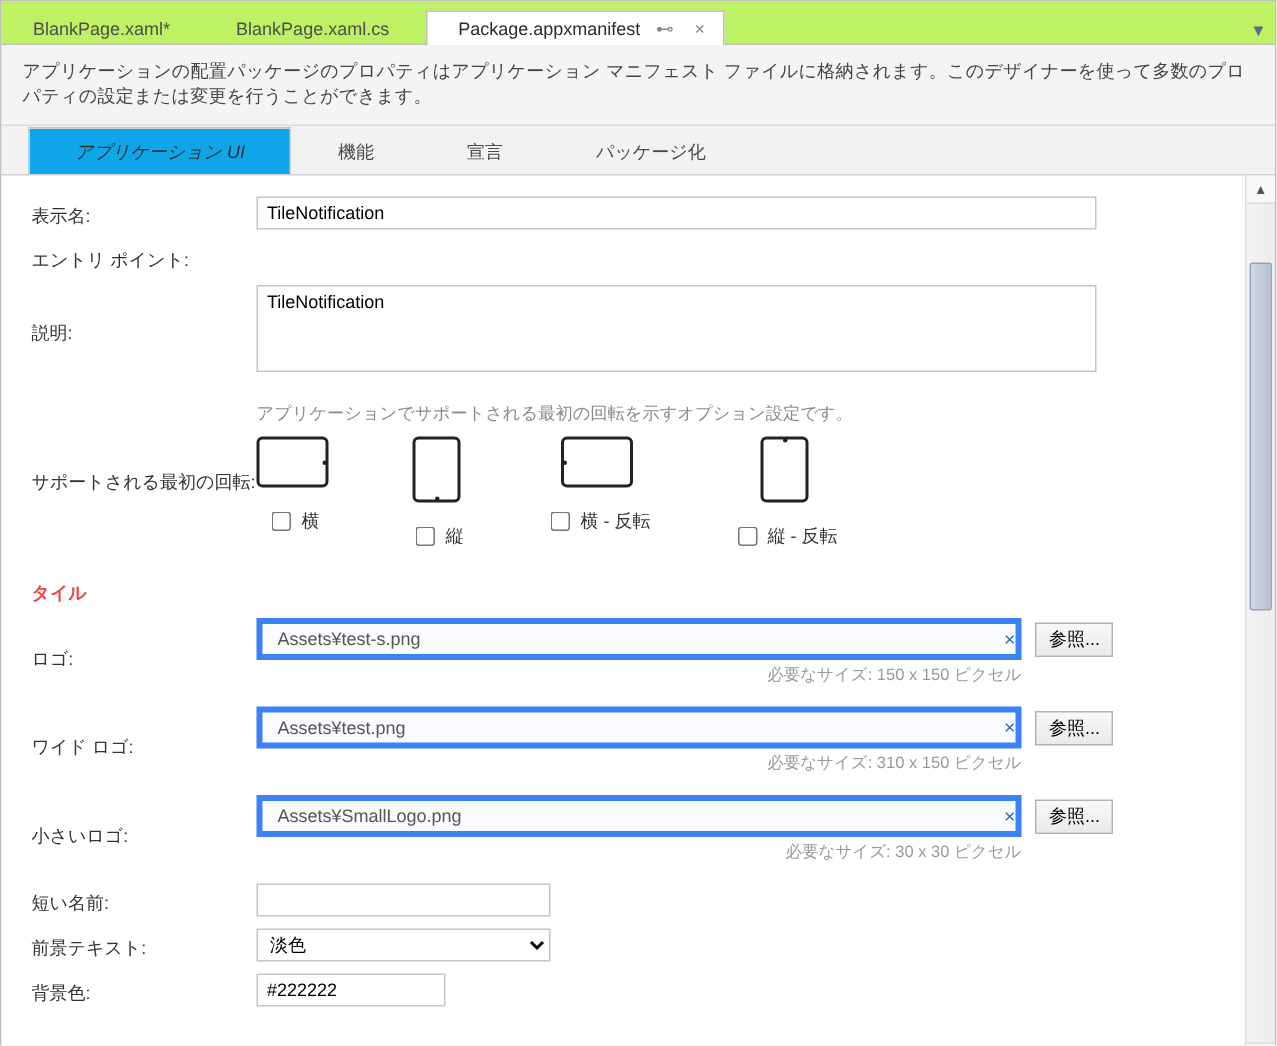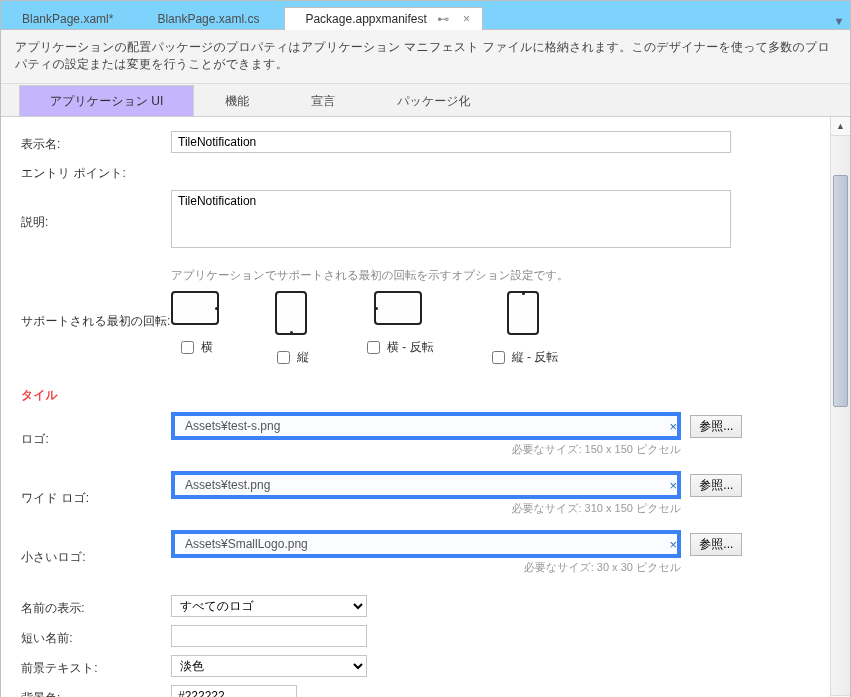--- a/index.html
+++ b/index.html
@@ -15,21 +15,21 @@
     position: relative;
     height: 100%;
     border: 1px solid #bfbfbf;
     box-sizing: border-box;
   }
   
   .file-tabs {
     height: 28px;
     display: flex;
     align-items: flex-end;
-    background: #7dd3fc;
+    background: #bef264;
     border-bottom: 1px solid #c0c0c0;
     padding: 0 2px;
     justify-content: center;
   }
   .file-tab {
     height: 22px;
     line-height: 22px;
     padding: 0 18px;
     margin-right: 6px;
     color: #4d4d4d;
@@ -76,23 +76,24 @@
   }
   .designer-tab {
     padding: 7px 30px 7px 30px;
     color: #4a4a4a;
     border: 1px solid transparent;
     border-bottom: none;
     position: relative;
     top: 1px;
   }
   .designer-tab.active {
-    background: #c4b5fd;
+    background: #0ea5e9;
     border-color: #d0d0d0;
     color: #2f2f2f;
+    font-style: italic;
   }
   
   .form-region {
     position: relative;
     height: calc(100% - 28px - 39px - 30px);
     background: #fff;
     border-top: 1px solid #d0d0d0;
     box-sizing: border-box;
     overflow: hidden;
   }
@@ -320,24 +321,20 @@
         <div class="control">
           <span class="inputwrap">
             <input class="asset-input" value="Assets¥SmallLogo.png" style="">
             <span class="asset-clear">×</span>
           </span>
           <button class="browse-btn">参照...</button>
           <span class="size-hint">必要なサイズ: 30 x 30 ピクセル</span>
         </div>
       </div>
 
-      <div class="row" style="margin-top:6px;">
-        <div class="label">名前の表示:</div>
-        <div class="control"><select class="drop"><option>すべてのロゴ</option></select></div>
-      </div>
 
       <div class="row">
         <div class="label">短い名前:</div>
         <div class="control"><input class="short" value="" style=""></div>
       </div>
 
       <div class="row">
         <div class="label">前景テキスト:</div>
         <div class="control"><select class="drop"><option>淡色</option></select></div>
       </div>

